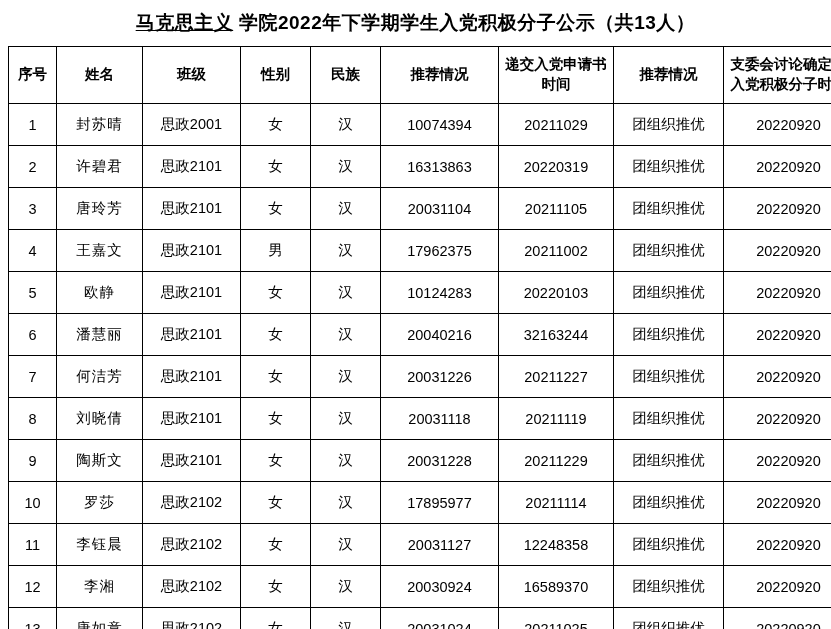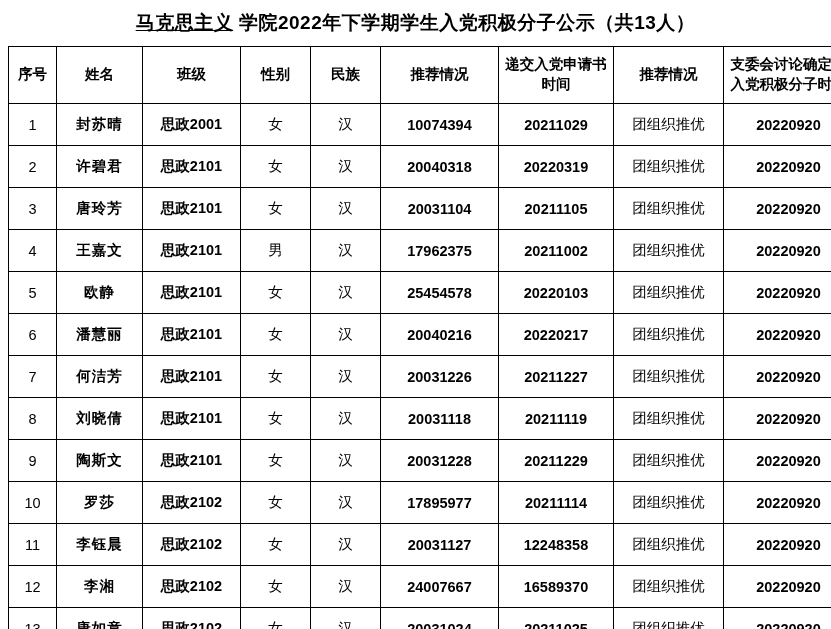--- a/index.html
+++ b/index.html
@@ -51,24 +51,23 @@
     font-weight: bold;
     height: 56px;
     line-height: 1.35;
     font-size: 14.5px;
   }
   table.main-table tbody td {
     height: 41px;
     font-size: 14.5px;
   }
   td.col-seq { font-size: 14px; }
-  td.col-name { letter-spacing: 1px; font-weight: bold; }
+  td.col-name { letter-spacing: 1px; }
   td.col-class, td.col-birth, td.col-apply, td.col-date {
     font-size: 14px;
-    font-weight: bold;
   }
   .col-w-seq    { width: 48px; }
   .col-w-name   { width: 86px; }
   .col-w-class  { width: 98px; }
   .col-w-gender { width: 70px; }
   .col-w-nation { width: 70px; }
   .col-w-birth  { width: 118px; }
   .col-w-apply  { width: 115px; }
   .col-w-rec    { width: 110px; }
   .col-w-date   { width: 130px; }
@@ -118,21 +117,21 @@
           <td class="col-apply">20211029</td>
           <td class="col-rec">团组织推优</td>
           <td class="col-date">20220920</td>
         </tr>
         <tr>
           <td class="col-seq">2</td>
           <td class="col-name">许碧君</td>
           <td class="col-class">思政2101</td>
           <td class="col-gender">女</td>
           <td class="col-nation">汉</td>
-          <td class="col-birth">20040318</td>
+          <td class="col-birth">16313863</td>
           <td class="col-apply">20220319</td>
           <td class="col-rec">团组织推优</td>
           <td class="col-date">20220920</td>
         </tr>
         <tr>
           <td class="col-seq">3</td>
           <td class="col-name">唐玲芳</td>
           <td class="col-class">思政2101</td>
           <td class="col-gender">女</td>
           <td class="col-nation">汉</td>
@@ -151,33 +150,33 @@
           <td class="col-apply">20211002</td>
           <td class="col-rec">团组织推优</td>
           <td class="col-date">20220920</td>
         </tr>
         <tr>
           <td class="col-seq">5</td>
           <td class="col-name">欧静</td>
           <td class="col-class">思政2101</td>
           <td class="col-gender">女</td>
           <td class="col-nation">汉</td>
-          <td class="col-birth">25454578</td>
+          <td class="col-birth">10124283</td>
           <td class="col-apply">20220103</td>
           <td class="col-rec">团组织推优</td>
           <td class="col-date">20220920</td>
         </tr>
         <tr>
           <td class="col-seq">6</td>
           <td class="col-name">潘慧丽</td>
           <td class="col-class">思政2101</td>
           <td class="col-gender">女</td>
           <td class="col-nation">汉</td>
           <td class="col-birth">20040216</td>
-          <td class="col-apply">20220217</td>
+          <td class="col-apply">32163244</td>
           <td class="col-rec">团组织推优</td>
           <td class="col-date">20220920</td>
         </tr>
         <tr>
           <td class="col-seq">7</td>
           <td class="col-name">何洁芳</td>
           <td class="col-class">思政2101</td>
           <td class="col-gender">女</td>
           <td class="col-nation">汉</td>
           <td class="col-birth">20031226</td>
@@ -228,21 +227,21 @@
           <td class="col-apply">12248358</td>
           <td class="col-rec">团组织推优</td>
           <td class="col-date">20220920</td>
         </tr>
         <tr>
           <td class="col-seq">12</td>
           <td class="col-name">李湘</td>
           <td class="col-class">思政2102</td>
           <td class="col-gender">女</td>
           <td class="col-nation">汉</td>
-          <td class="col-birth">24007667</td>
+          <td class="col-birth">20030924</td>
           <td class="col-apply">16589370</td>
           <td class="col-rec">团组织推优</td>
           <td class="col-date">20220920</td>
         </tr>
         <tr>
           <td class="col-seq">13</td>
           <td class="col-name">唐如意</td>
           <td class="col-class">思政2102</td>
           <td class="col-gender">女</td>
           <td class="col-nation">汉</td>

